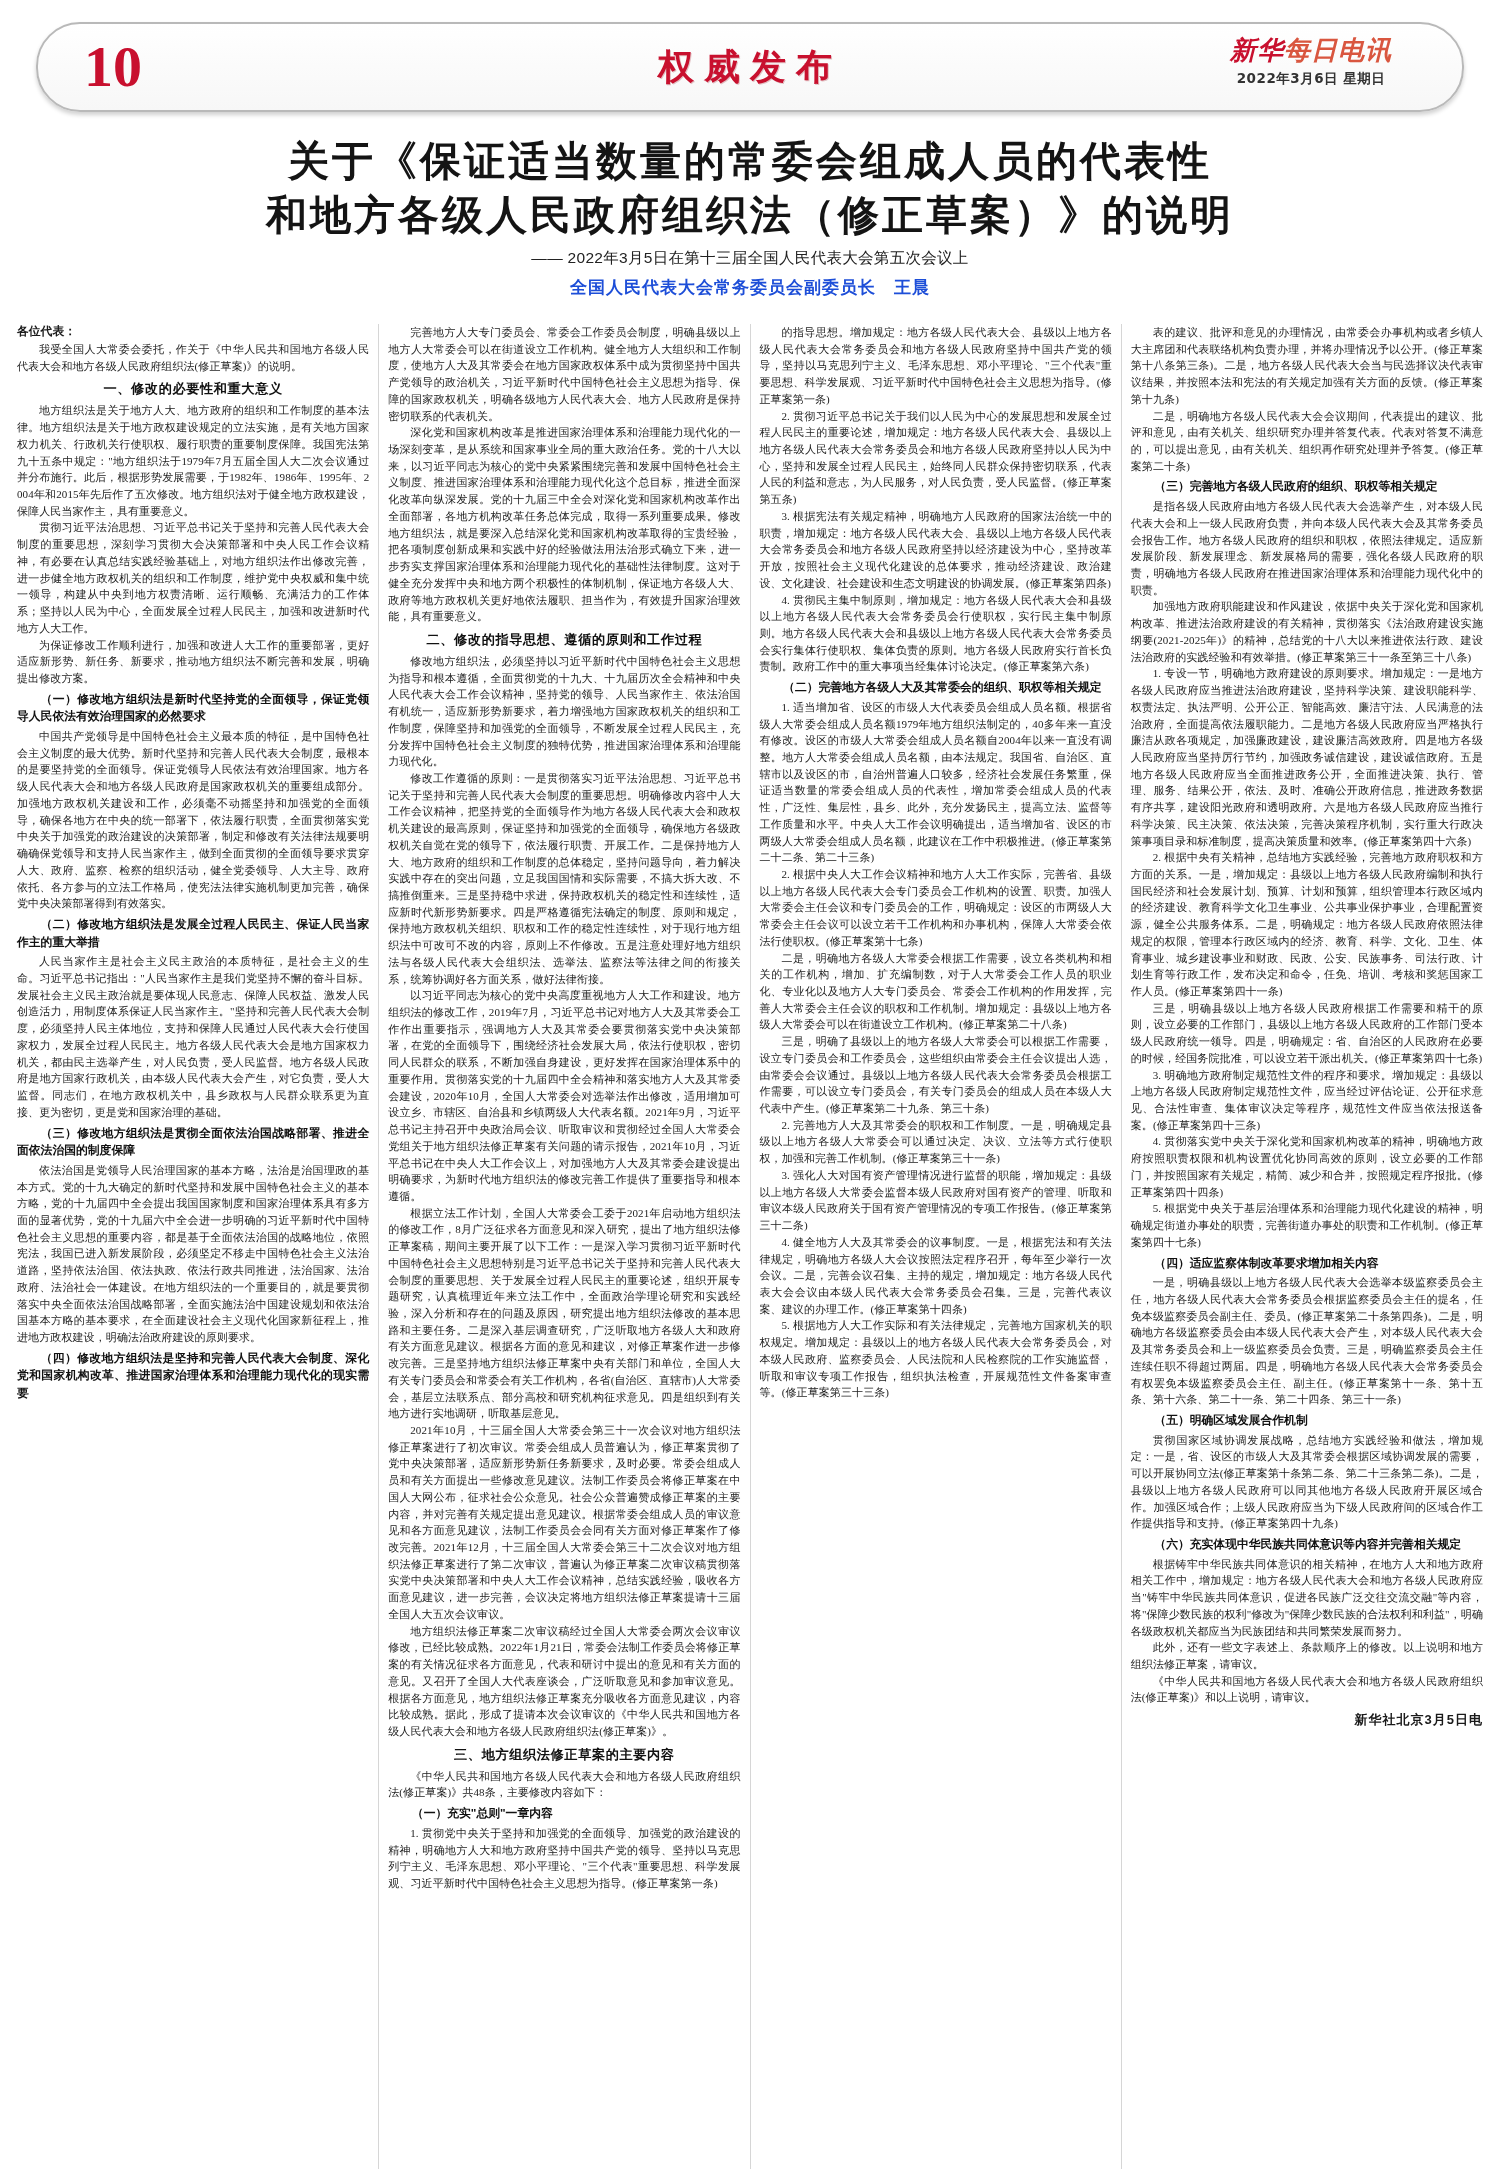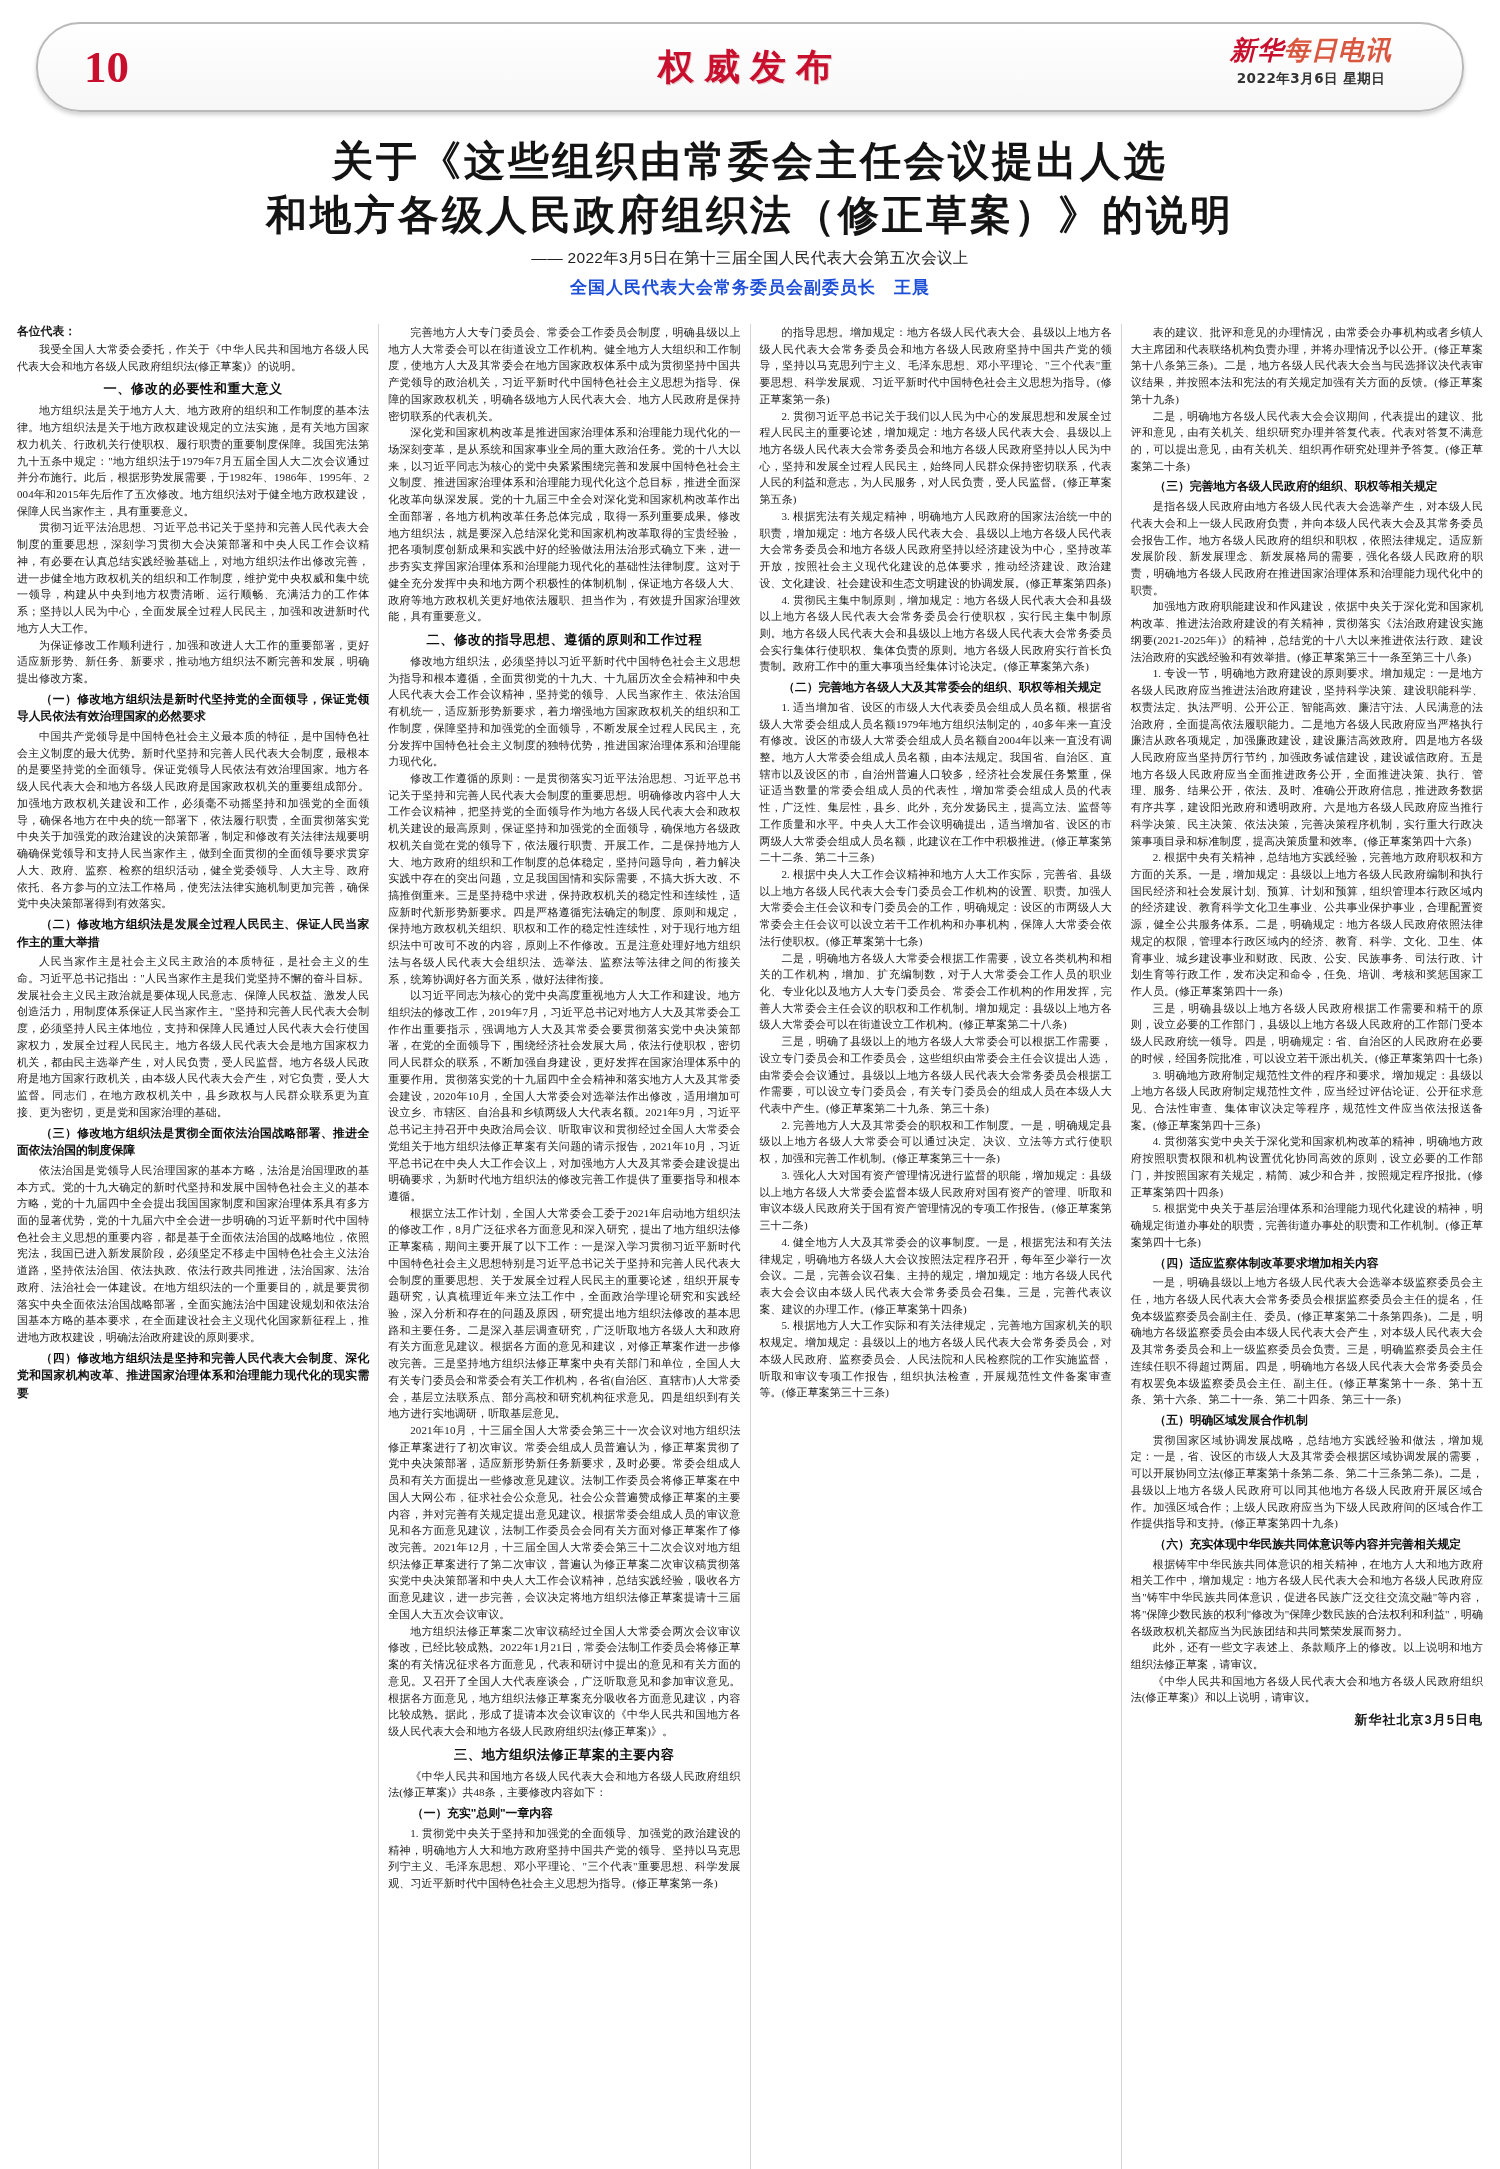--- a/index.html
+++ b/index.html
@@ -18,21 +18,21 @@
     margin:22px 36px 0 36px;
     height:86px;
     border:2px solid #b9b9b9;
     border-radius:44px;
     background:linear-gradient(#ffffff,#f7f7f7);
     box-shadow:0 3px 4px rgba(0,0,0,.18);
     display:flex;align-items:center;
   }
   .page-num{
     position:absolute;left:46px;top:50%;transform:translateY(-50%);
-    color:#c8102e;font-weight:bold;font-size:45px;line-height:1;
+    color:#c8102e;font-weight:bold;font-size:58px;line-height:1;
     font-family:"Liberation Serif","DejaVu Serif",serif;
   }
   .masthead-center{
     position:absolute;left:0;right:0;text-align:center;
     color:#c8102e;font-weight:bold;font-size:36px;letter-spacing:10px;
     font-family:"DejaVu Sans","Liberation Sans",sans-serif;
     text-shadow:1px 1px 0 rgba(150,20,30,.25);
   }
   .masthead-right{
     position:absolute;right:46px;top:12px;text-align:center;width:210px;
@@ -134,21 +134,21 @@
     <div class="masthead-center">权威发布</div>
     <div class="masthead-right">
       <div class="brand">
         <span class="b1">新华</span><span class="b2">每日电讯</span>
       </div>
       <div class="issue-date">2022年3月6日 星期日</div>
     </div>
   </div>
 
   <div class="headline">
-    <div class="hl">关于《这些组织由常委会主任会议提出人选</div>
+    <div class="hl">关于《保证适当数量的常委会组成人员的代表性</div>
     <div class="hl">和地方各级人民政府组织法（修正草案）》的说明</div>
     <div class="subline">—— 2022年3月5日在第十三届全国人民代表大会第五次会议上</div>
     <div class="byline">全国人民代表大会常务委员会副委员长　王晨</div>
   </div>
 
   <div class="columns" id="columns">
       <div class="col">
         <div class="salut">各位代表：</div>
         <div class="p">我受全国人大常委会委托，作关于《中华人民共和国地方各级人民代表大会和地方各级人民政府组织法(修正草案)》的说明。</div>
         <div class="h1c">一、修改的必要性和重大意义</div>

